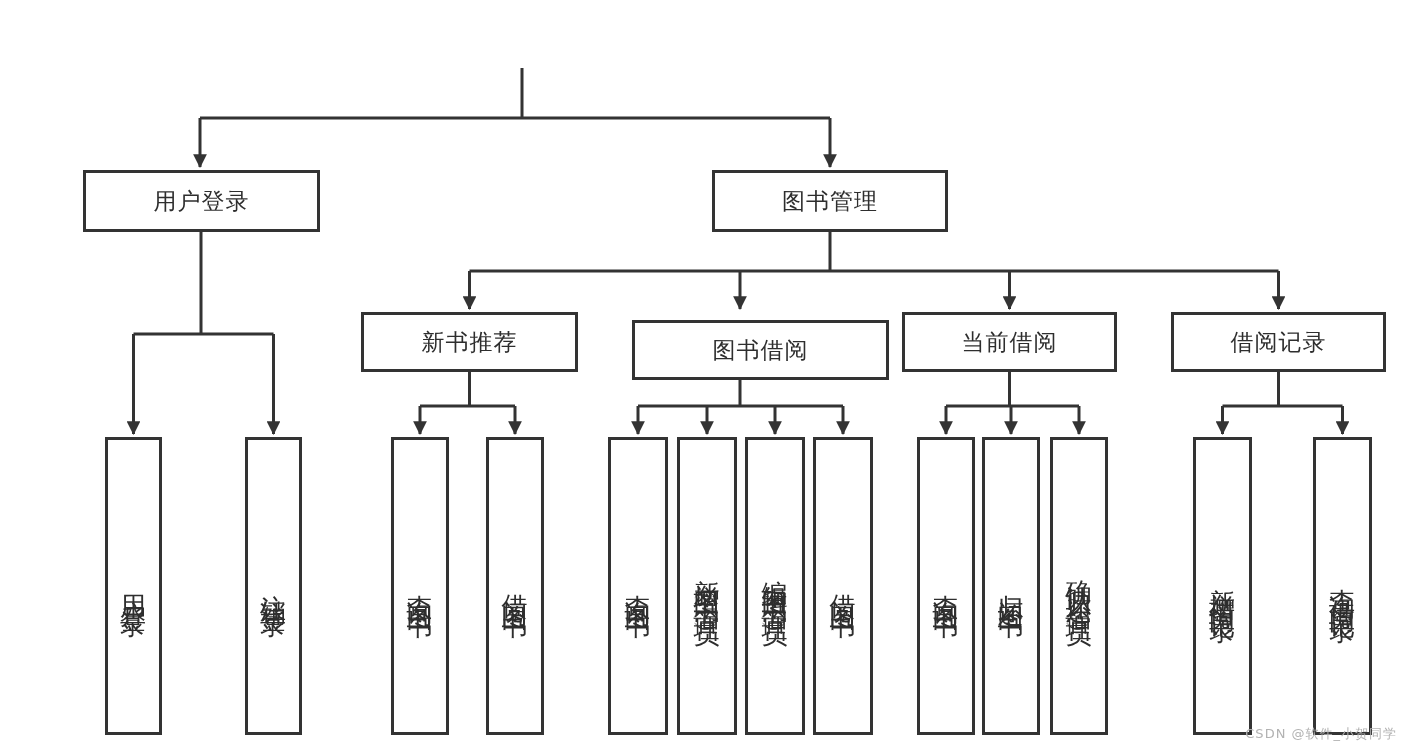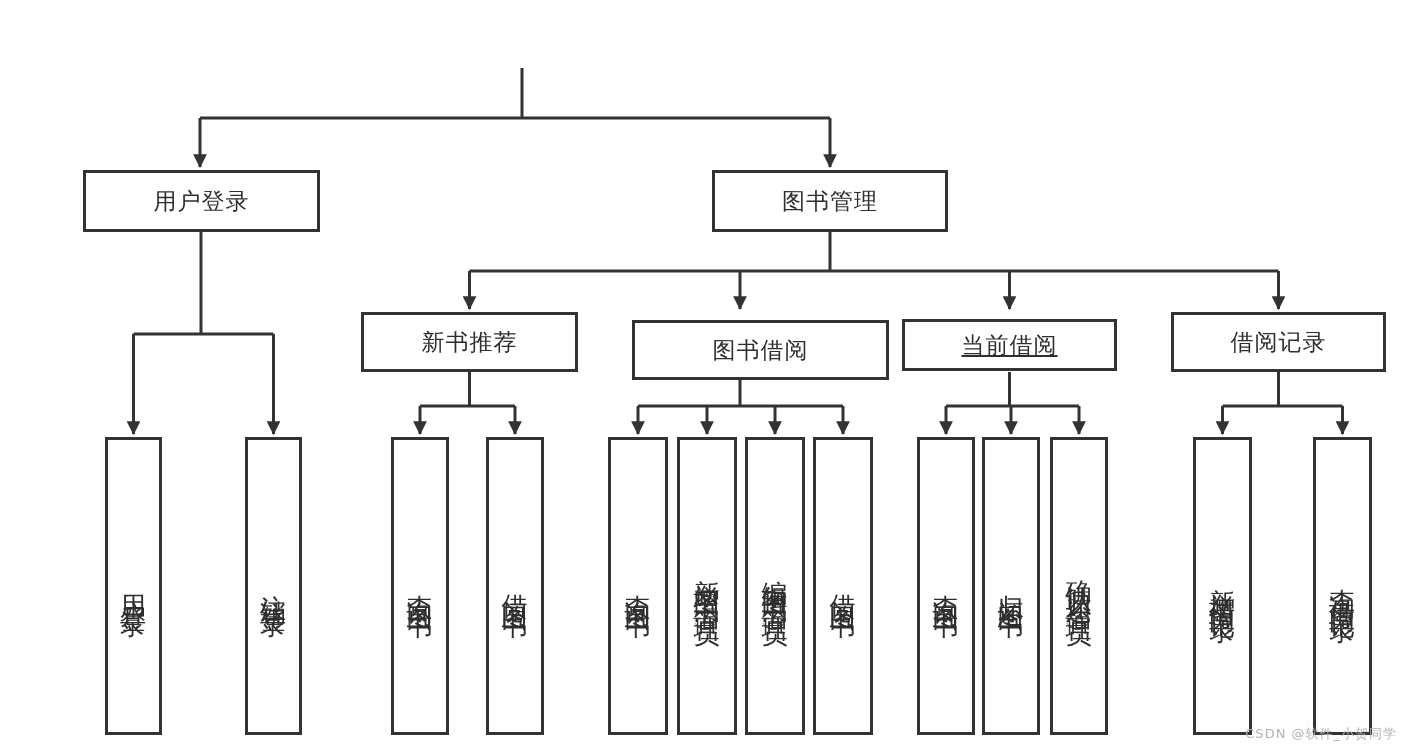--- a/index.html
+++ b/index.html
@@ -104,21 +104,21 @@
   <div class="node h" style="left:712px; top:170px; width:236px; height:62px;text-align:right;">
     <span>图书管理</span>
   </div>
 
   <div class="node h" style="left:361px; top:312px; width:217px; height:60px;justify-content:center;">
     <span>新书推荐</span>
   </div>
   <div class="node h" style="left:632px; top:304px; width:257px; height:60px;margin-top:16px;">
     <span>图书借阅</span>
   </div>
-  <div class="node h" style="left:902px; top:319px; width:215px; height:52px;text-decoration:underline;">
+  <div class="node h" style="left:902px; top:312px; width:215px; height:60px;">
     <span>当前借阅</span>
   </div>
   <div class="node h" style="left:1171px; top:312px; width:215px; height:60px;">
     <span>借阅记录</span>
   </div>
 
   <div class="node v" style="left:105px; top:437px; width:57px; height:298px;">
     <span>用户登录</span>
   </div>
   <div class="node v" style="left:245px; top:437px; width:57px; height:298px;">

